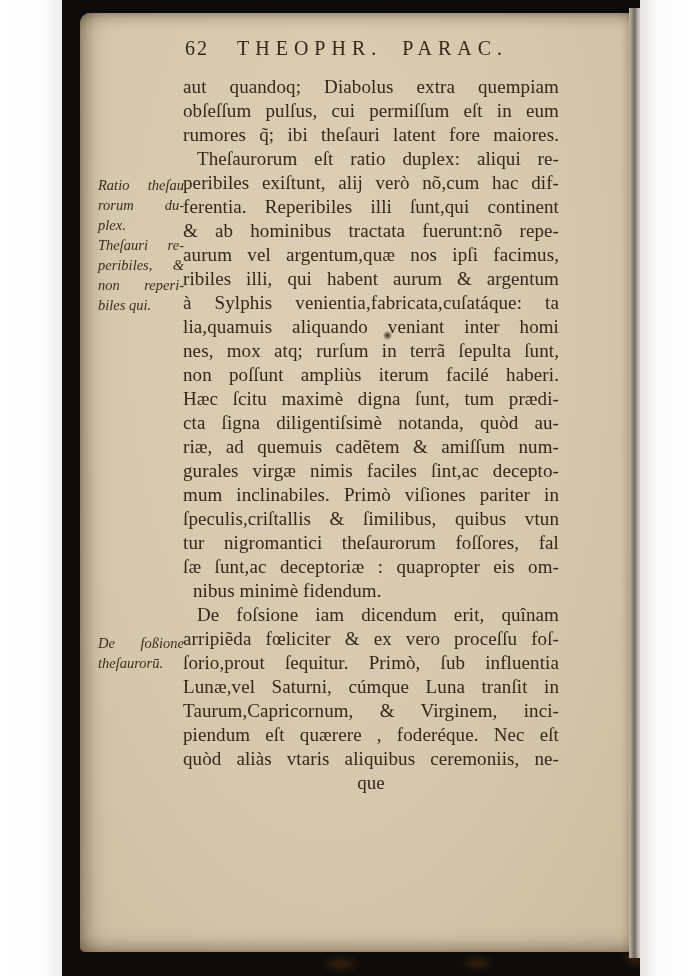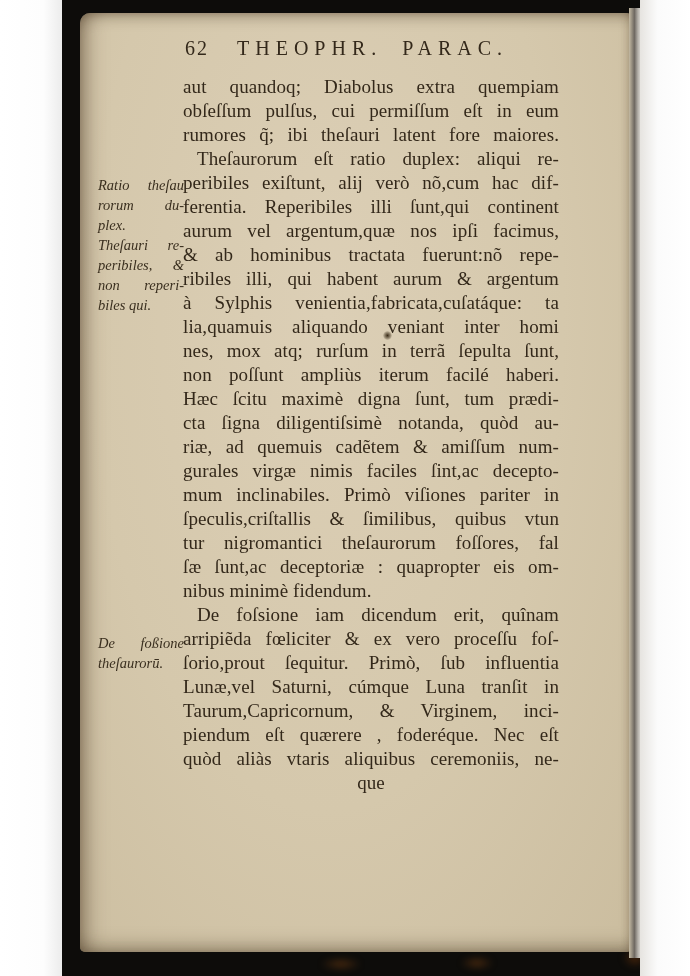--- a/index.html
+++ b/index.html
@@ -48,21 +48,21 @@
   .running-title { margin-left:28px; font-size:20px; letter-spacing:6px; word-spacing:9px; white-space:nowrap; }
   .body-block {
     position:absolute; left:103px; top:62px; width:376px;
     font-size:19px; letter-spacing:0.1px;
   }
   .line {
     height:24px; line-height:24px; white-space:nowrap;
     text-align:justify; text-align-last:justify;
   }
   .line.indent { padding-left:14px; }
-  .line.no-just { text-align:center; text-align-last:left; }
+  .line.no-just { text-align:center; text-align-last:left;margin-left:10px; }
   .catchword { height:24px; line-height:24px; text-align:center; font-size:19px; }
   .margin-note {
     position:absolute; left:18px; width:86px;
     font-style:italic; font-size:14.5px; line-height:20px; color:#3a2f1f;
   }
   .margin-note.note-0 { top:162px; }
   .margin-note.note-1 { top:620px;font-style:italic; }
   .nline { text-align:justify; text-align-last:justify; }
   .nline.endline { text-align-last:left; }
   .ink-blot {
@@ -93,22 +93,22 @@
     <span class="page-num">62</span>
     <span class="running-title">THEOPHR. PARAC.</span>
   </div>
   <div class="body-block" id="body-block">
   <div class="line">aut quandoq; Diabolus extra quempiam</div>
       <div class="line">obſeſſum pulſus, cui permiſſum eſt in eum</div>
       <div class="line">rumores q̃; ibi theſauri latent fore maiores.</div>
       <div class="line indent">Theſaurorum eſt ratio duplex: aliqui re-</div>
       <div class="line">peribiles exiſtunt, alij verò nõ,cum hac dif-</div>
       <div class="line">ferentia. Reperibiles illi ſunt,qui continent</div>
+      <div class="line">&amp; ab hominibus tractata fuerunt:nõ repe-</div>
       <div class="line">aurum vel argentum,quæ nos ipſi facimus,</div>
-      <div class="line">&amp; ab hominibus tractata fuerunt:nõ repe-</div>
       <div class="line">ribiles illi, qui habent aurum &amp; argentum</div>
       <div class="line">à Sylphis venientia,fabricata,cuſatáque: ta</div>
       <div class="line">lia,quamuis aliquando veniant inter homi</div>
       <div class="line">nes, mox atq; rurſum in terrã ſepulta ſunt,</div>
       <div class="line">non poſſunt ampliùs iterum facilé haberi.</div>
       <div class="line">Hæc ſcitu maximè digna ſunt, tum prædi-</div>
       <div class="line">cta ſigna diligentiſsimè notanda, quòd au-</div>
       <div class="line">riæ, ad quemuis cadẽtem &amp; amiſſum num-</div>
       <div class="line">gurales virgæ nimis faciles ſint,ac decepto-</div>
       <div class="line">mum inclinabiles. Primò viſiones pariter in</div>

